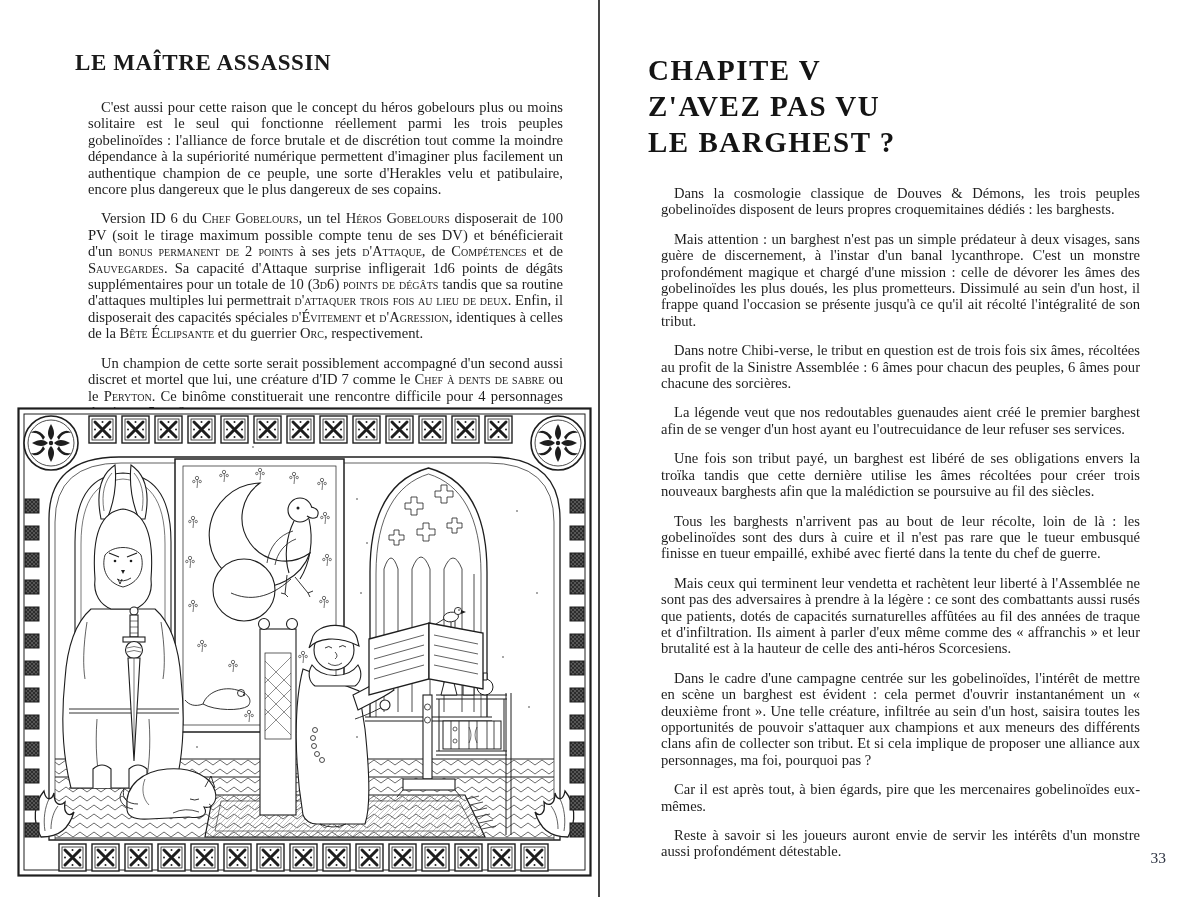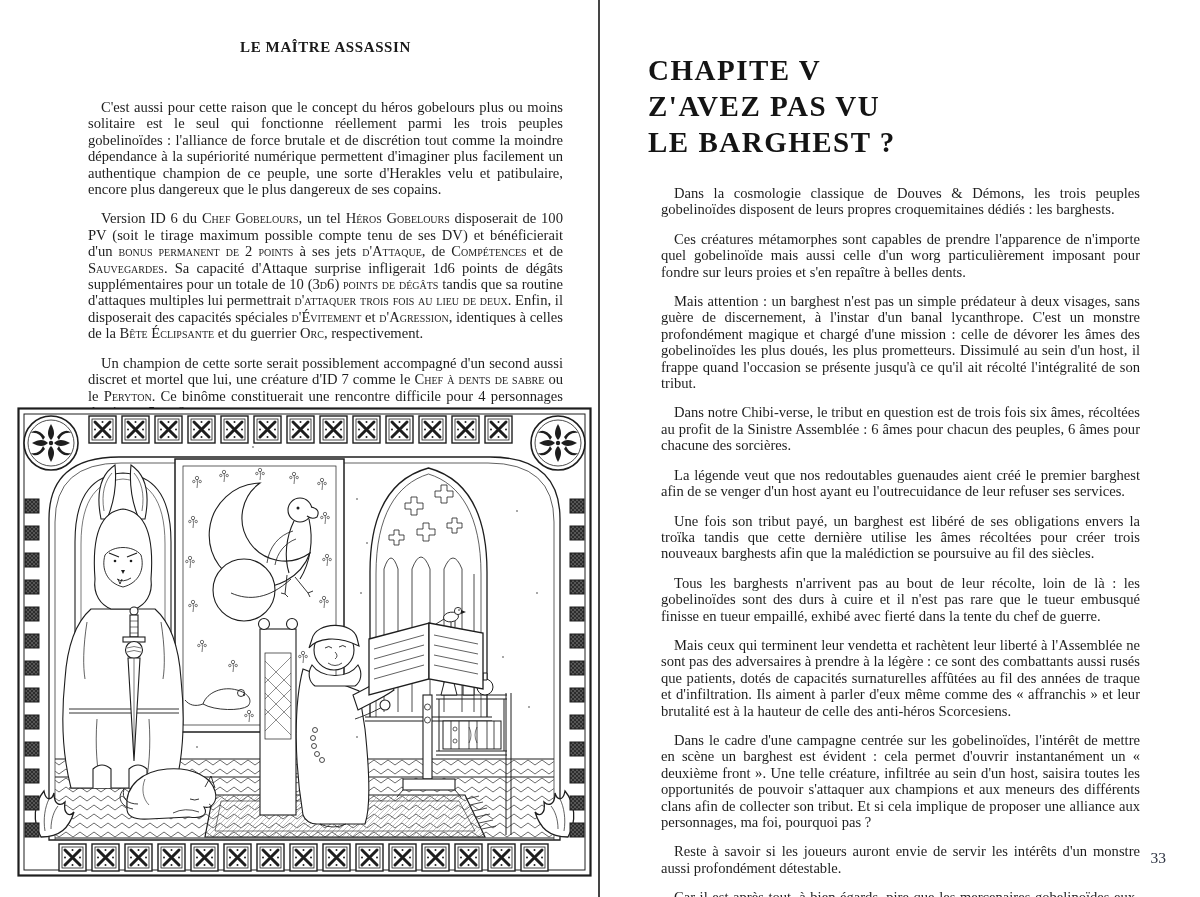--- a/index.html
+++ b/index.html
@@ -8,22 +8,22 @@
     font-family:"Liberation Serif", serif; color:#1e1e1e; overflow:hidden;
   }
   .gutter {
     position:absolute; left:598px; top:0; width:2px; height:897px; background:#454545;
   }
   .page { position:absolute; top:0; width:600px; height:897px; }
   .page-left  { left:0; }
   .page-right { left:600px; }
 
   .left-title {
-    position:absolute; left:75px; top:39px; width:501px;
-    font-size:15px; font-weight:bold; letter-spacing:0.6px; color:#1a1a1a;text-align:center;
+    position:absolute; left:75px; top:50px; width:501px;
+    font-size:23px; font-weight:bold; letter-spacing:0.6px; color:#1a1a1a;
   }
   .left-body  { position:absolute; left:75px; top:86px; width:501px; }
   .right-title {
     position:absolute; left:48px; top:52px; width:505px; text-align:left;
     font-size:29px; font-weight:bold; line-height:36px; letter-spacing:1.5px; color:#141414;
   }
   .right-body { position:absolute; left:48px; top:172px; width:505px; }
 
   .left-body p, .right-body p {
     margin:13px; text-align:justify; text-indent:13px;
@@ -376,27 +376,26 @@
   <div class="gutter"></div>
 
   <div class="page page-right">
     <div class="right-title">
       <div>CHAPITE V</div>
       <div>Z'AVEZ PAS VU</div>
       <div>LE BARGHEST ?</div>
     </div>
     <div class="right-body">
         <p><span>Dans la cosmologie classique de Douves &amp; Démons, les trois peuples gobelinoïdes disposent de leurs propres croquemitaines dédiés : les barghests.</span></p>
-        <p><span>Ces créatures métamorphes sont capables de prendre l'apparence de n'importe quel gobelinoïde mais aussi celle d'un worg particulièrement imposant pour fondre sur leurs proies et s'en repaître à belles dents.</span></p>
         <p><span>Mais attention : un barghest n'est pas un simple prédateur à deux visages, sans guère de discernement, à l'instar d'un banal lycanthrope. C'est un monstre profondément magique et chargé d'une mission : celle de dévorer les âmes des gobelinoïdes les plus doués, les plus prometteurs. Dissimulé au sein d'un host, il frappe quand l'occasion se présente jusqu'à ce qu'il ait récolté l'intégralité de son tribut.</span></p>
         <p><span>Dans notre Chibi-verse, le tribut en question est de trois fois six âmes, récoltées au profit de la Sinistre Assemblée : 6 âmes pour chacun des peuples, 6 âmes pour chacune des sorcières.</span></p>
         <p><span>La légende veut que nos redoutables guenaudes aient créé le premier barghest afin de se venger d'un host ayant eu l'outrecuidance de leur refuser ses services.</span></p>
         <p><span>Une fois son tribut payé, un barghest est libéré de ses obligations envers la troïka tandis que cette dernière utilise les âmes récoltées pour créer trois nouveaux barghests afin que la malédiction se poursuive au fil des siècles.</span></p>
         <p><span>Tous les barghests n'arrivent pas au bout de leur récolte, loin de là : les gobelinoïdes sont des durs à cuire et il n'est pas rare que le tueur embusqué finisse en tueur empaillé, exhibé avec fierté dans la tente du chef de guerre.</span></p>
         <p><span>Mais ceux qui terminent leur vendetta et rachètent leur liberté à l'Assemblée ne sont pas des adversaires à prendre à la légère : ce sont des combattants aussi rusés que patients, dotés de capacités surnaturelles affûtées au fil des années de traque et d'infiltration. Ils aiment à parler d'eux même comme des « affranchis » et leur brutalité est à la hauteur de celle des anti-héros Scorcesiens.</span></p>
         <p><span>Dans le cadre d'une campagne centrée sur les gobelinoïdes, l'intérêt de mettre en scène un barghest est évident : cela permet d'ouvrir instantanément un « deuxième front ». Une telle créature, infiltrée au sein d'un host, saisira toutes les opportunités de pouvoir s'attaquer aux champions et aux meneurs des différents clans afin de collecter son tribut. Et si cela implique de proposer une alliance aux personnages, ma foi, pourquoi pas ?</span></p>
+        <p><span>Car il est après tout, à bien égards, pire que les mercenaires gobelinoïdes eux-mêmes.</span></p>
         <p><span>Reste à savoir si les joueurs auront envie de servir les intérêts d'un monstre aussi profondément détestable.</span></p>
-        <p><span>Car il est après tout, à bien égards, pire que les mercenaires gobelinoïdes eux-mêmes.</span></p>
       </div>
     <div class="page-number">33</div>
   </div>
 
 </div>
 
 </body></html>

